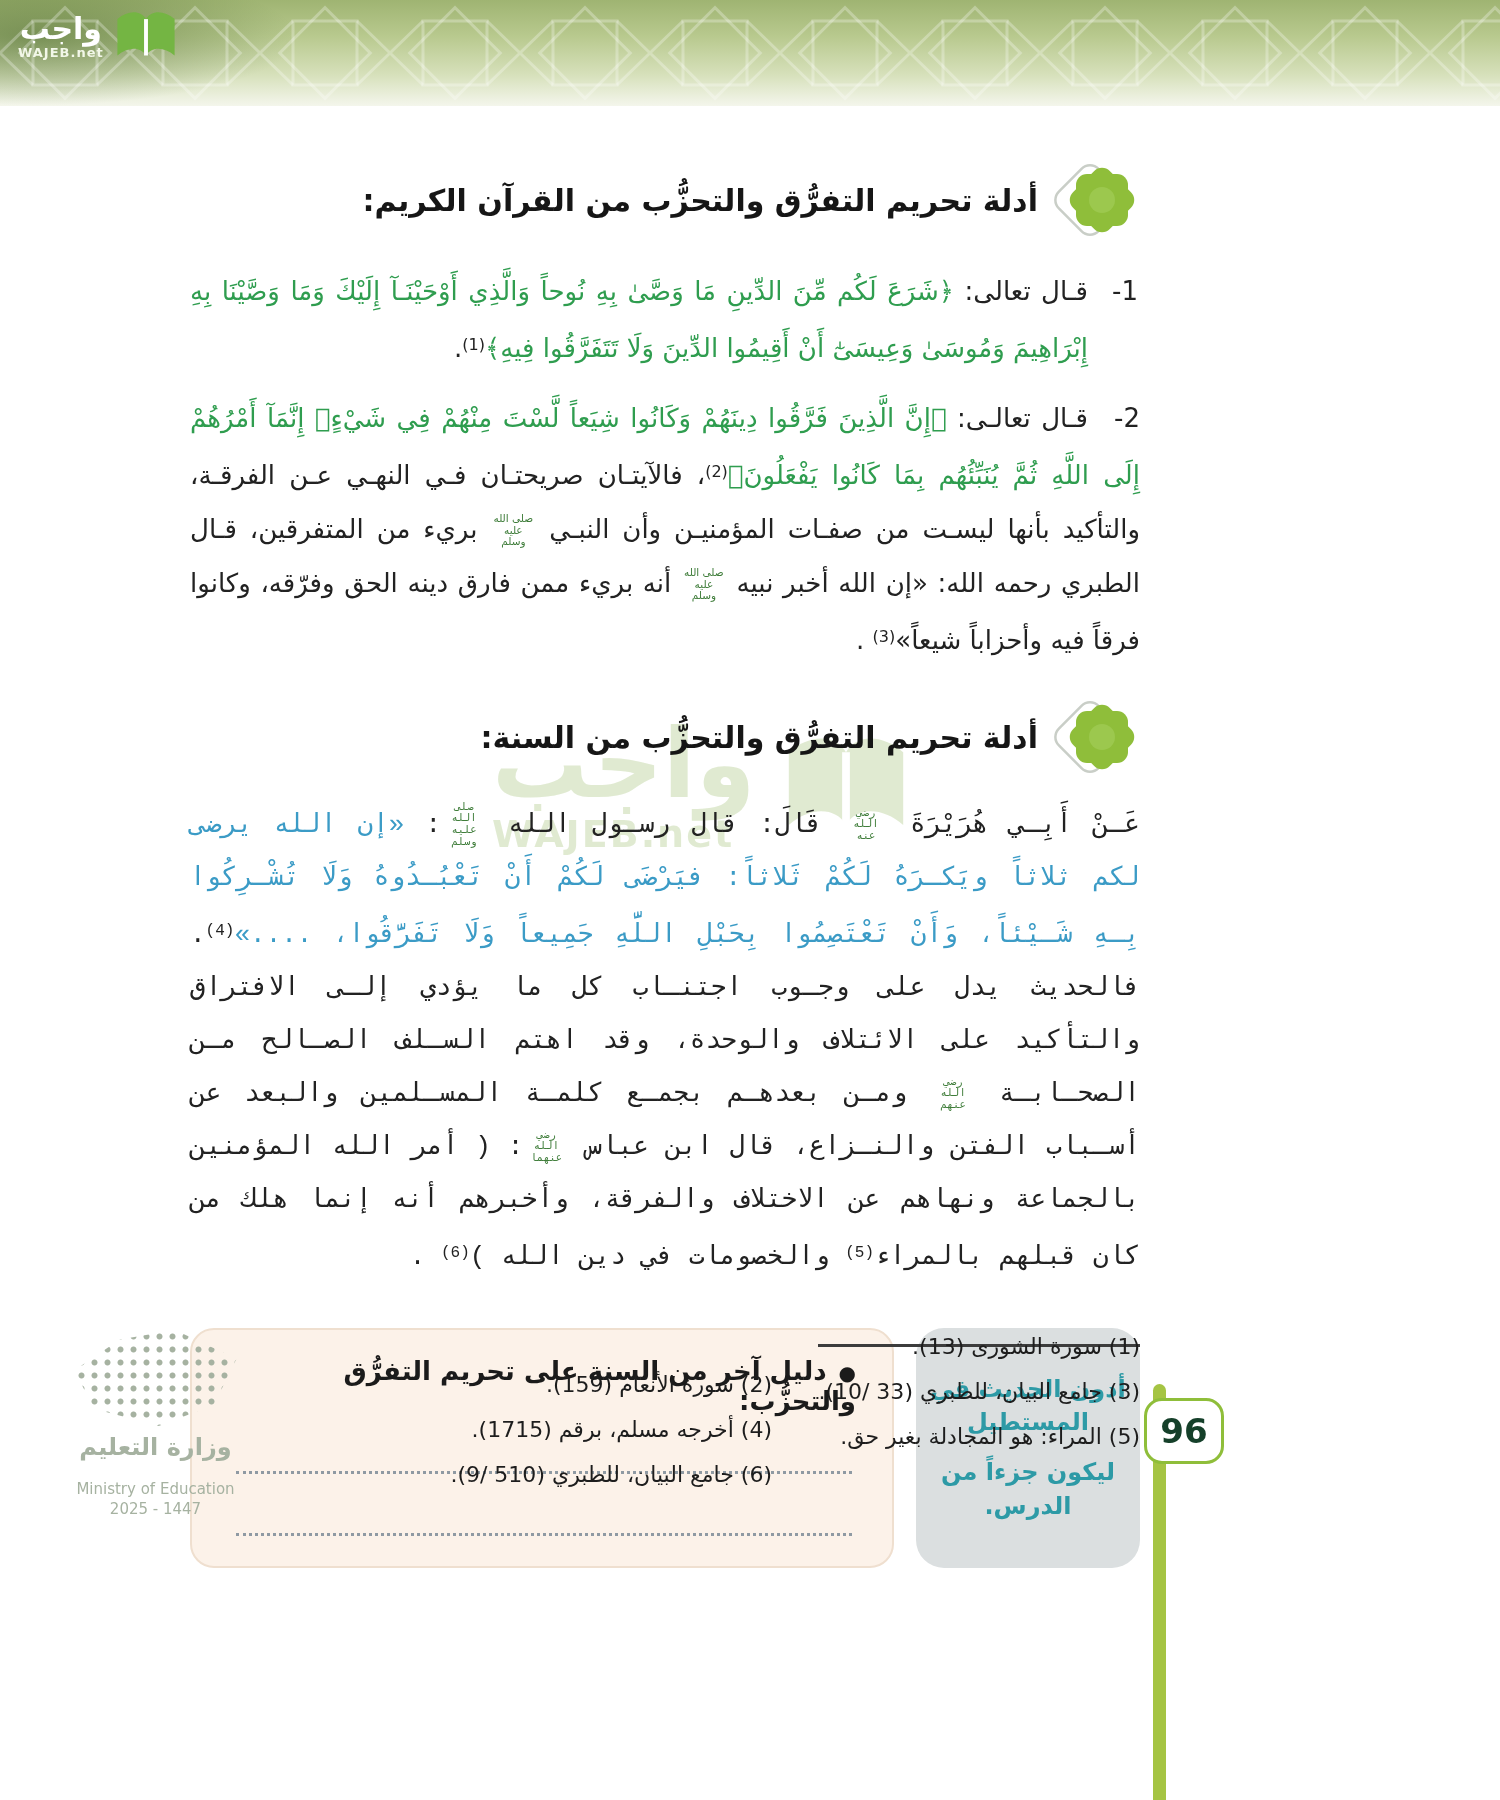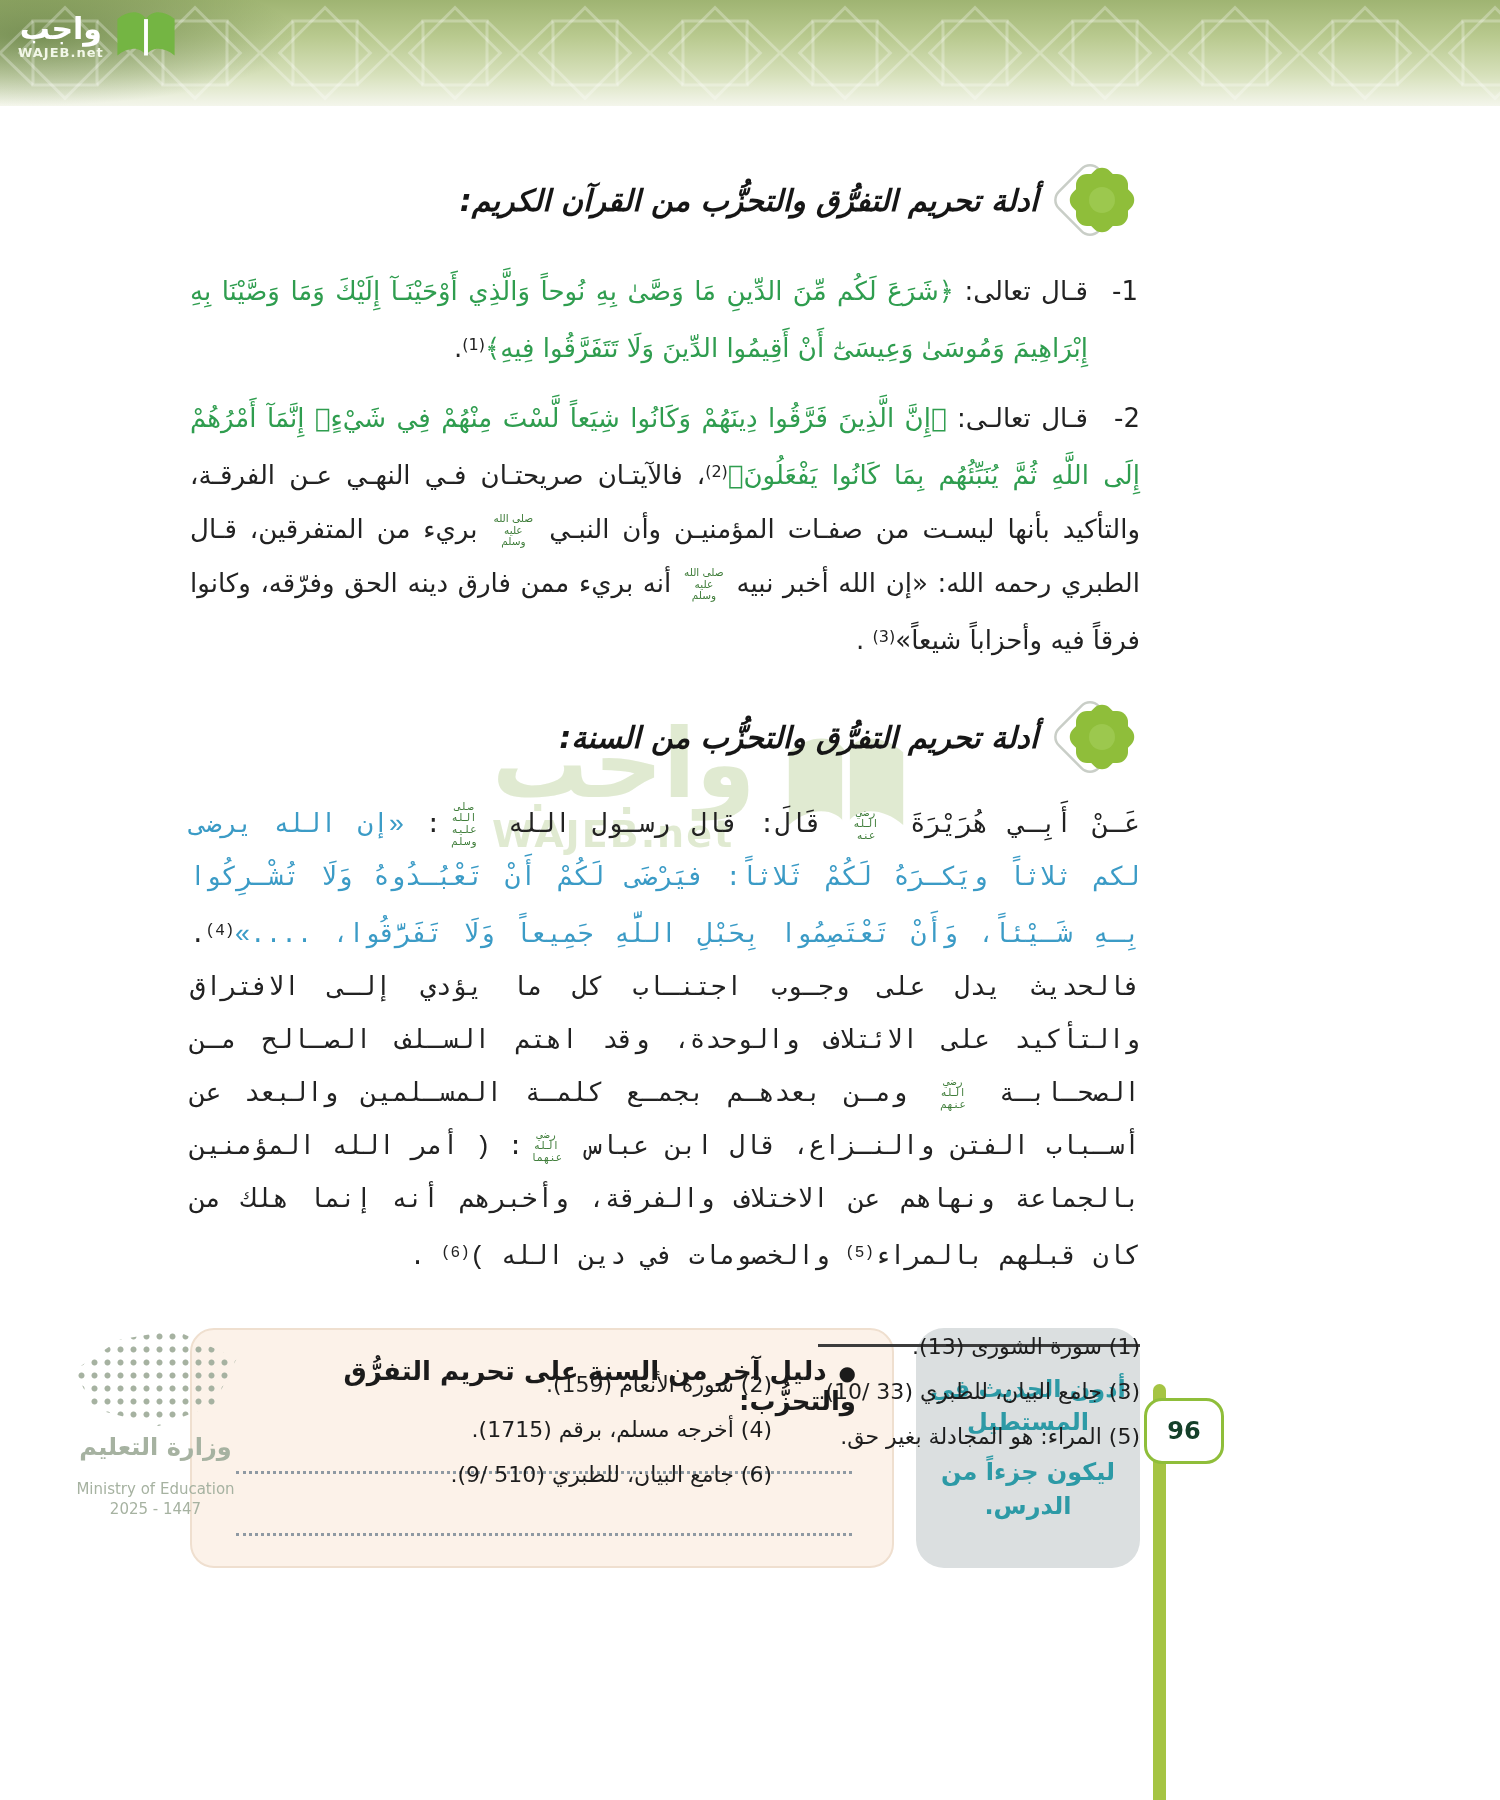--- a/index.html
+++ b/index.html
@@ -36,21 +36,21 @@
   
   .watermark{
     position:absolute;top:716px;left:492px;display:flex;align-items:center;gap:26px;
     opacity:.5;pointer-events:none;direction:ltr;
   }
   .wm-title{font-size:96px;font-weight:bold;color:var(--watermark-green);line-height:1;}
   .wm-sub{font-size:38px;font-weight:bold;color:var(--watermark-green);letter-spacing:2px;}
   
   .content{position:absolute;top:162px;right:360px;width:950px;direction:rtl;}
   .section-head{display:flex;align-items:center;gap:16px;height:76px;margin-bottom:26px;}
-  .sec-title{font-size:30px;font-weight:bold;color:#161616;font-style:italic;}
+  .sec-title{font-size:30px;font-weight:bold;color:#161616;}
   .rosette-green{fill:var(--accent-green);}
   .para{font-size:26px;line-height:54px;text-align:justify;color:#222;}
   .v1{position:relative;padding-right:52px;margin-bottom:16px;}
   .v1 .num{position:absolute;right:2px;top:0;}
   .v2{margin-bottom:0;}
   .numf{float:right;width:52px;}
   .h2-head{margin-top:32px;margin-bottom:24px;}
   .hadith{line-height:53px;font-family:Liberation Mono, monospace;}
   .seg-t{color:#222;}
   .seg-q{color:var(--quran-green);}
@@ -92,21 +92,21 @@
   }
   .min-ar{font-size:24px;font-weight:bold;line-height:1.25;}
   .min-en{font-size:15px;margin-top:18px;}
   .min-years{font-size:15px;margin-top:2px;direction:ltr;}
   
   .side-bar{position:absolute;left:1153px;top:1384px;width:13px;height:416px;background:var(--bar-green);border-radius:7px 7px 0 0;}
   .page-badge{
     position:absolute;left:1144px;top:1398px;width:80px;height:66px;background:#fff;
     border:3.5px solid var(--accent-green);border-radius:18px;
     display:flex;align-items:center;justify-content:center;
-    font-size:24px;font-weight:bold;color:#15402a;
+    font-size:34px;font-weight:bold;color:#15402a;
   }
 </style>
 </head>
 <body>
 
 <div class="page">
 
   <div class="band">
     <svg class="band-pattern" width="100%" height="100%" preserveAspectRatio="none">
       <defs>

